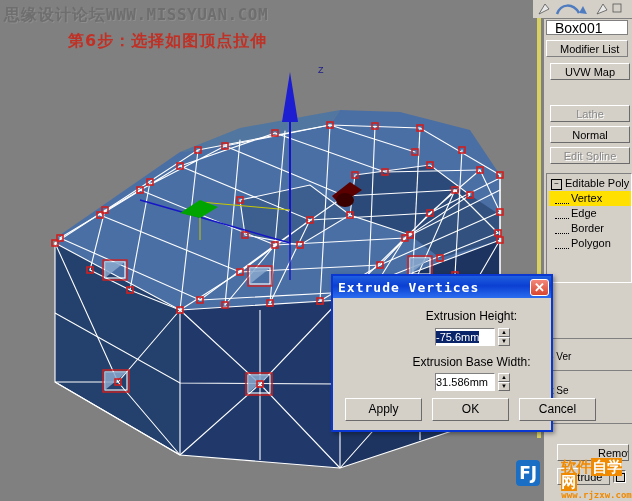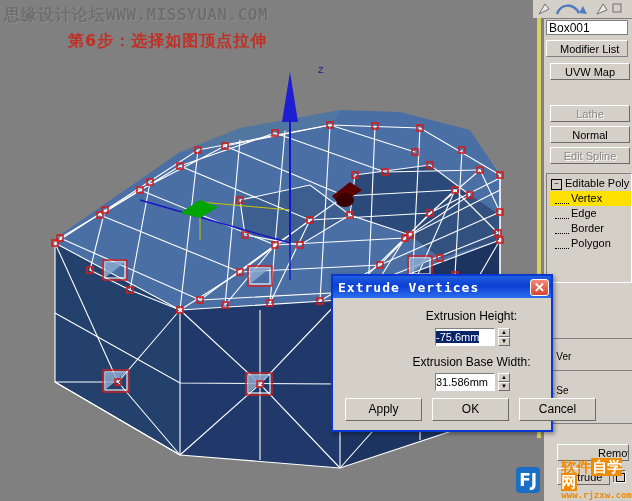--- a/index.html
+++ b/index.html
@@ -25,21 +25,21 @@
   .wm-tl .url{font-size:16px;letter-spacing:0.5px;}
   .step-title{
     position:absolute;left:68px;top:31px;
     font-family:"DejaVu Sans", sans-serif;
     font-size:16px;font-weight:bold;color:#c03025;
     letter-spacing:1px;white-space:nowrap;
   }
   
   .wm-br{
     position:absolute;left:516px;top:460px;
-    display:flex;align-items:center;gap:21px;
+    display:flex;gap:21px;
   }
   .wm-br .sq{
     width:26px;height:26px;background:#1a6fc4;border-radius:4px;
     color:#fff;font-size:17px;font-weight:bold;line-height:26px;
     text-align:center;font-family:"DejaVu Sans", sans-serif;
   }
   .wm-br .txt{display:flex;flex-direction:column;line-height:1;}
   .wm-br .t1{font-size:15px;font-weight:bold;color:#f08a00;
      font-family:"DejaVu Sans", sans-serif;letter-spacing:0px;}
   .wm-br .t1 b{color:#ffffff;background:#f08a00;padding:0 1px;}
@@ -60,21 +60,21 @@
     background:#808080;
   }
   .scroll-strip .bar{
     position:absolute;left:4px;top:0px;width:4px;height:420px;
     background:#d8d060;
   }
   .panel-inner{position:absolute;left:11px;top:18px;width:88px;height:483px;}
   .obj-name{
     position:absolute;left:2px;top:2px;width:82px;height:15px;
     background:#ffffff;border:1px solid #808080;
-    font-size:12px;color:#000;padding:0 2px;line-height:15px;
+    font-size:14px;color:#000;padding:0 8px;line-height:15px;
     overflow:hidden;white-space:nowrap;box-sizing:border-box;
   }
   .mod-list{
     position:absolute;left:2px;top:22px;width:82px;height:17px;
     background:#d4d0c8;border:1px solid;
     border-color:#fff #808080 #808080 #fff;
     font-size:11px;color:#000;line-height:17px;padding-left:13px;
     box-sizing:border-box;overflow:hidden;white-space:nowrap;
   }
   .mbtn{

